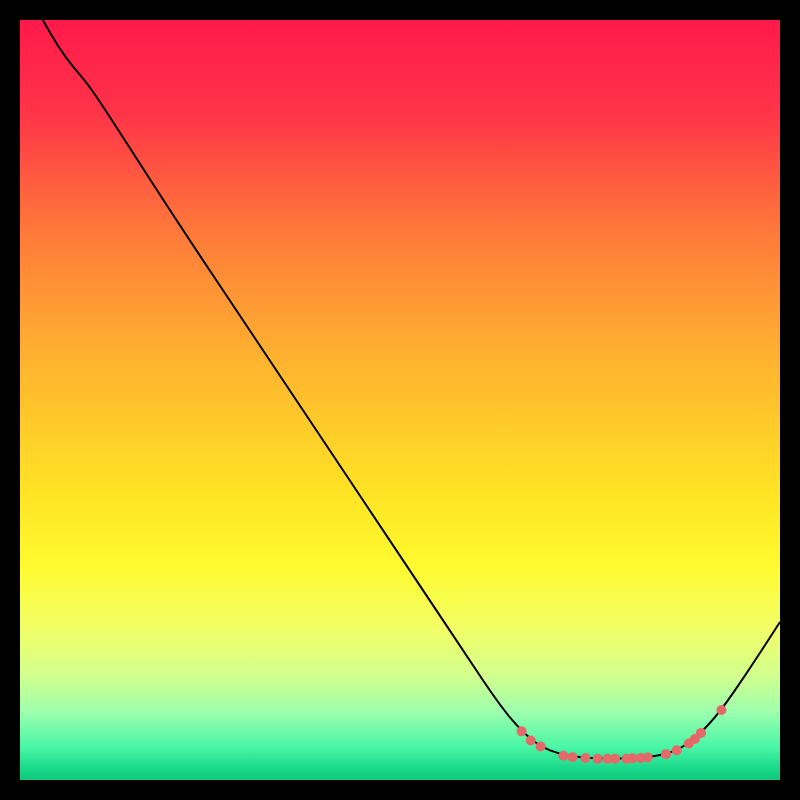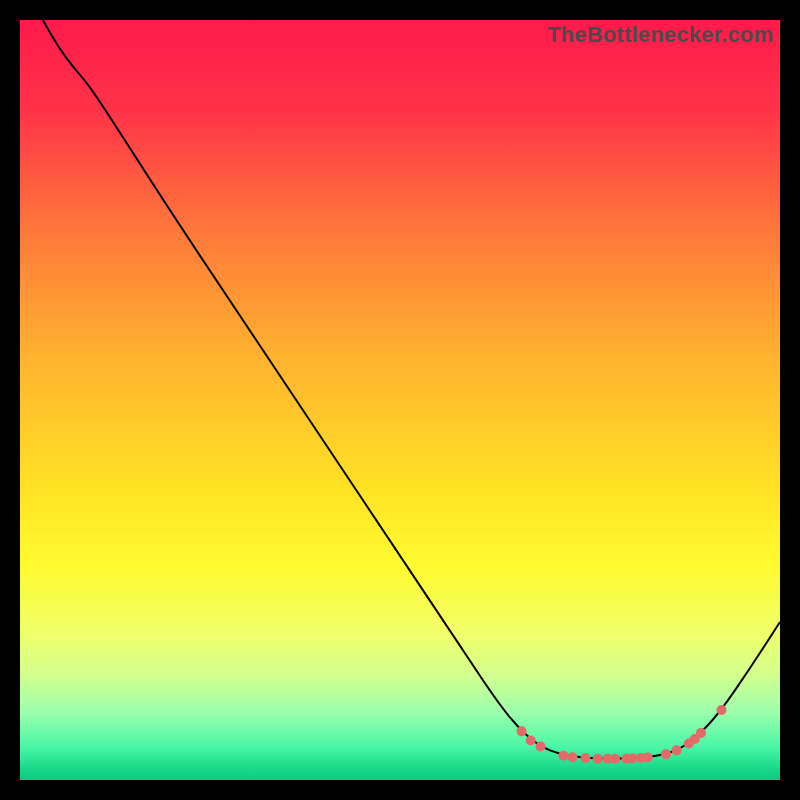--- a/index.html
+++ b/index.html
@@ -38,21 +38,20 @@
     user-select: none;
   }
   svg {
     display: block;
   }
 </style>
 </head>
 <body>
 
 <div class="frame">
-  <div class="watermark">TheBottlenecker.com</div>
 
   <svg class="plot-area" viewBox="0 0 760 760" preserveAspectRatio="none">
     <defs>
       <linearGradient id="bg-grad" x1="0" y1="0" x2="0" y2="1">
           <stop offset="0%" stop-color="#ff1a4b"></stop>
           <stop offset="12%" stop-color="#ff3348"></stop>
           <stop offset="28.000000000000004%" stop-color="#ff7a3a"></stop>
           <stop offset="45%" stop-color="#ffb42f"></stop>
           <stop offset="62%" stop-color="#ffe324"></stop>
           <stop offset="72%" stop-color="#fffb30"></stop>

